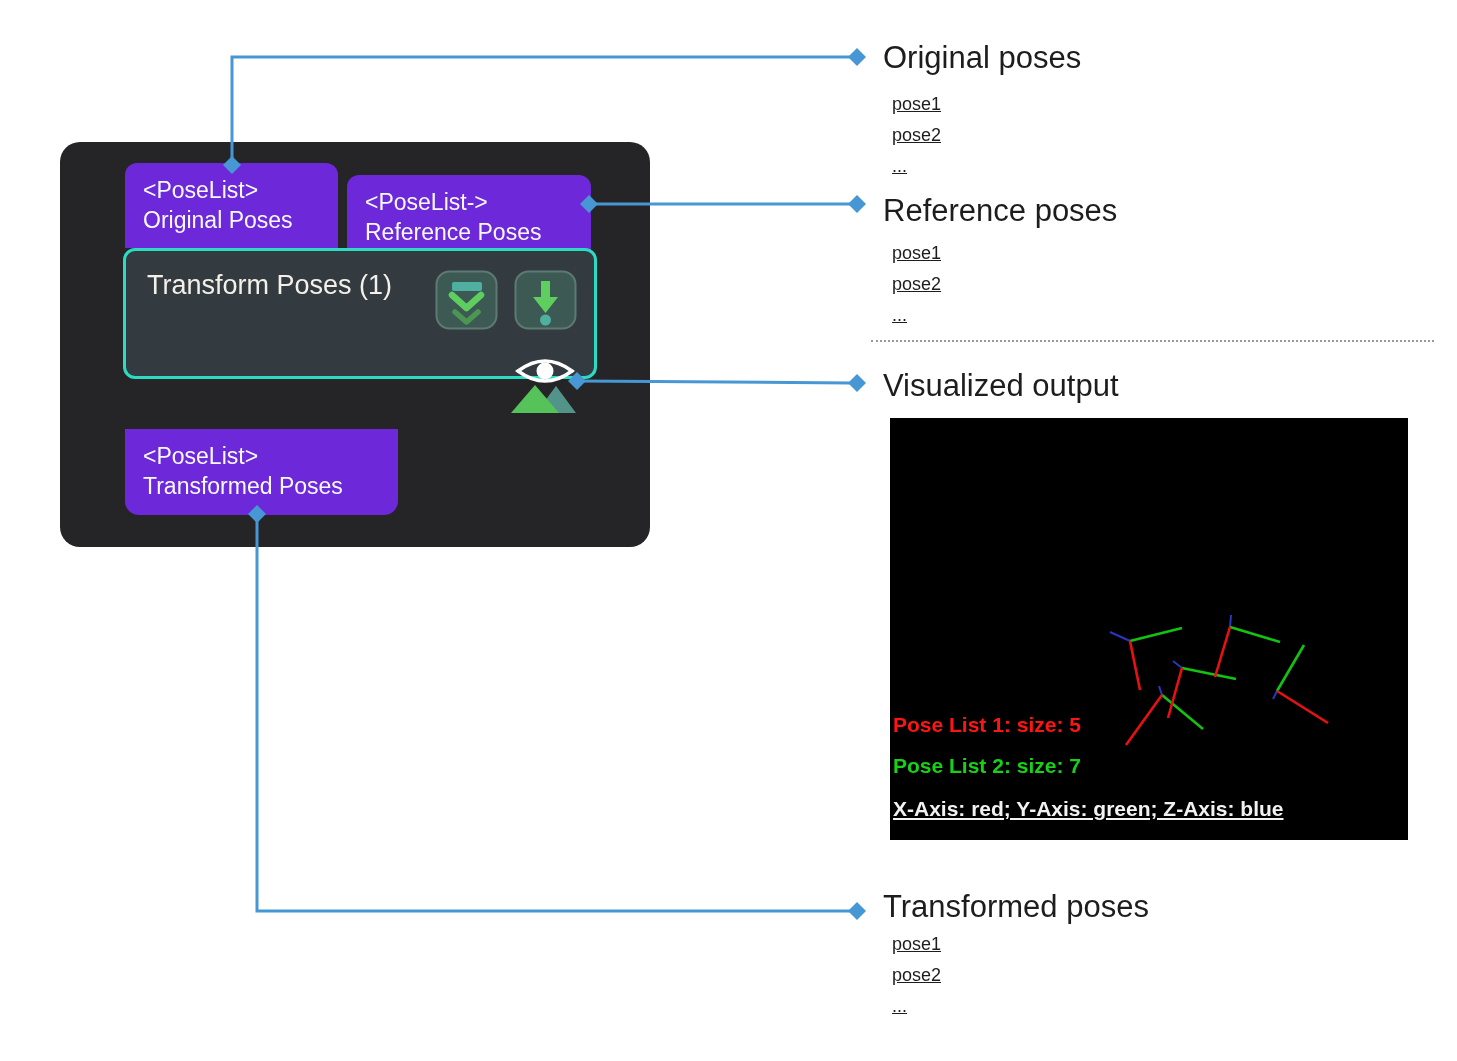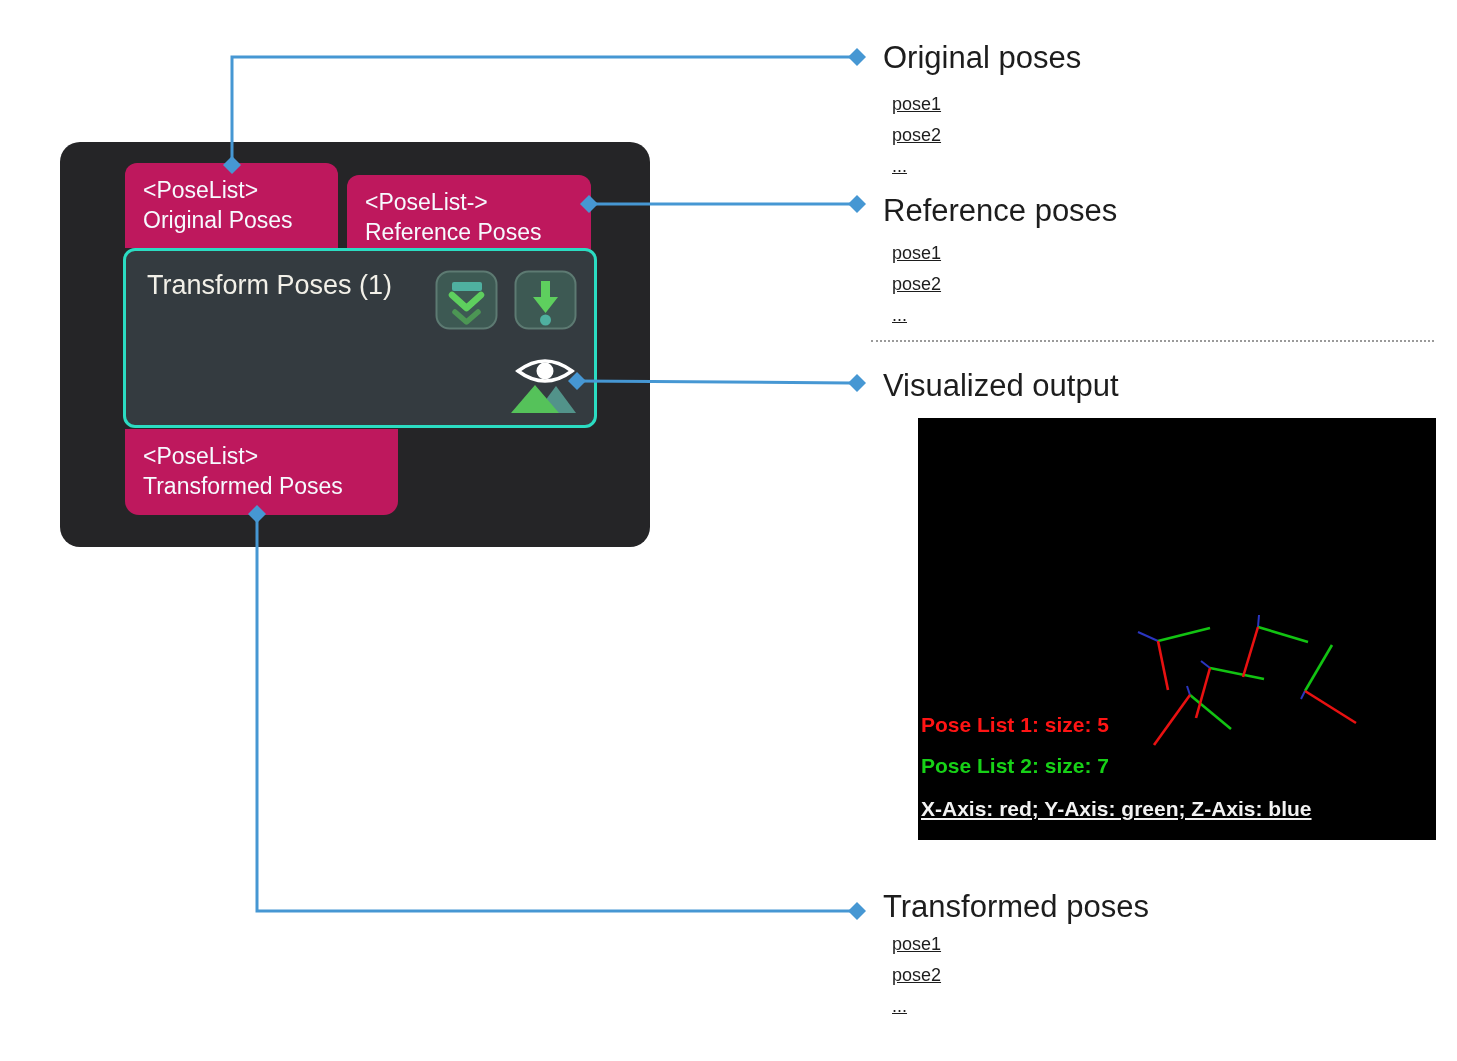--- a/index.html
+++ b/index.html
@@ -8,30 +8,30 @@
     position:relative;width:1457px;height:1061px;background:#ffffff;overflow:hidden;
     font-family:"Liberation Sans",sans-serif;
   }
 
   
   .node{
     position:absolute;left:60px;top:142px;width:590px;height:405px;
     background:#252527;border-radius:20px;
   }
   .port{
-    position:absolute;background:#be185d;color:#f6faff;
+    position:absolute;background:#6d28d9;color:#f6faff;
     font-size:23px;line-height:30px;padding:12px 0 0 18px;
     white-space:nowrap;
   }
   .port-original{left:65px;top:21px;width:213px;height:85px;border-radius:12px 12px 0 0;}
   .port-reference{left:287px;top:21px;width:244px;height:85px;border-radius:12px 12px 0 0;margin-top:12px;}
   .port-transformed{left:65px;top:287px;width:273px;height:86px;border-radius:0 0 14px 14px;}
 
   .step-box{
-    position:absolute;left:63px;top:106px;width:474px;height:180px;
+    position:absolute;left:63px;top:106px;width:474px;height:131px;
     background:#343b40;border:3px solid #2bdcc2;border-radius:12px;
   }
   .step-title{
     position:absolute;left:21px;top:19px;font-size:27px;color:#f2f0e8;white-space:nowrap;
   }
   .icon-btn{position:absolute;width:63px;height:60px;}
   .icon-btn.collapse{left:309px;top:19px;}
   .icon-btn.run{left:388px;top:19px;}
   .viz-toggle{position:absolute;left:382px;top:99px;width:78px;height:68px;}
 
@@ -39,21 +39,21 @@
   .connector-layer{position:absolute;left:0;top:0;width:1457px;height:1061px;pointer-events:none;}
 
   
   .callout-title{position:absolute;font-size:31px;color:#1d1d1d;white-space:nowrap;}
   .pose-items{position:absolute;font-size:18px;line-height:31px;color:#1d1d1d;text-decoration:underline;}
   .pose-items div{white-space:nowrap;}
   .dotted-sep{position:absolute;left:871px;top:340px;width:563px;height:0;
     border-top:2px dotted #9a9a9a;}
 
   
-  .viz-box{position:absolute;left:890px;top:418px;width:518px;height:422px;background:#000;margin-left:28px;}
+  .viz-box{position:absolute;left:890px;top:418px;width:518px;height:422px;background:#000;}
   .viz-box svg{position:absolute;left:0;top:0;}
   .viz-legend-line{position:absolute;left:3px;font-size:21px;font-weight:bold;white-space:nowrap;}
   .viz-legend-0{top:295px;}
   .viz-legend-1{top:336px;}
   .viz-legend-2{top:379px;text-decoration:underline;}
 </style>
 </head>
 <body>
 
 <div class="canvas">

